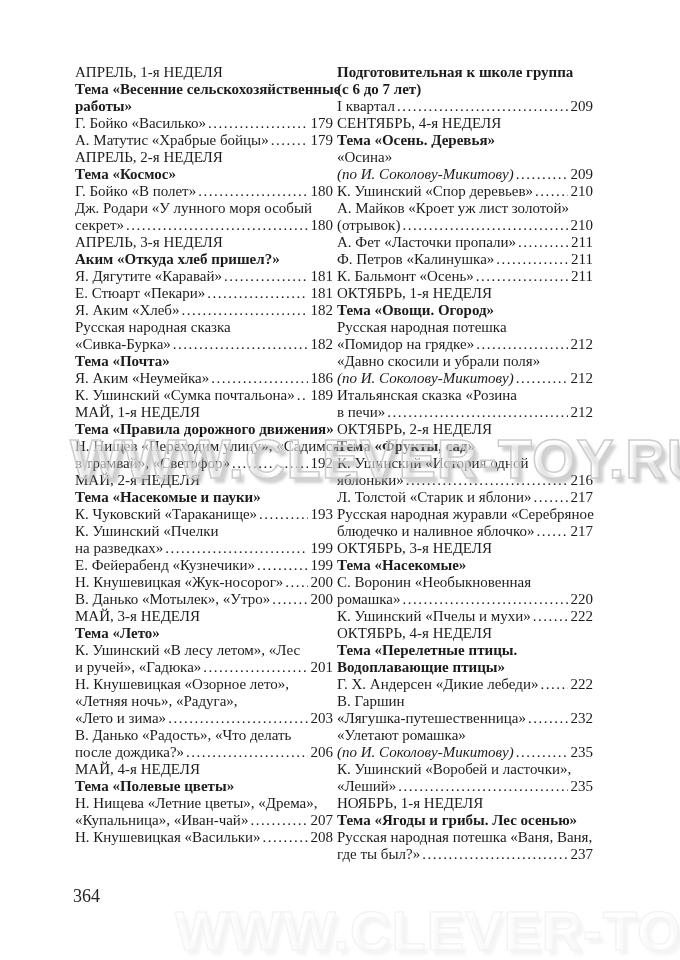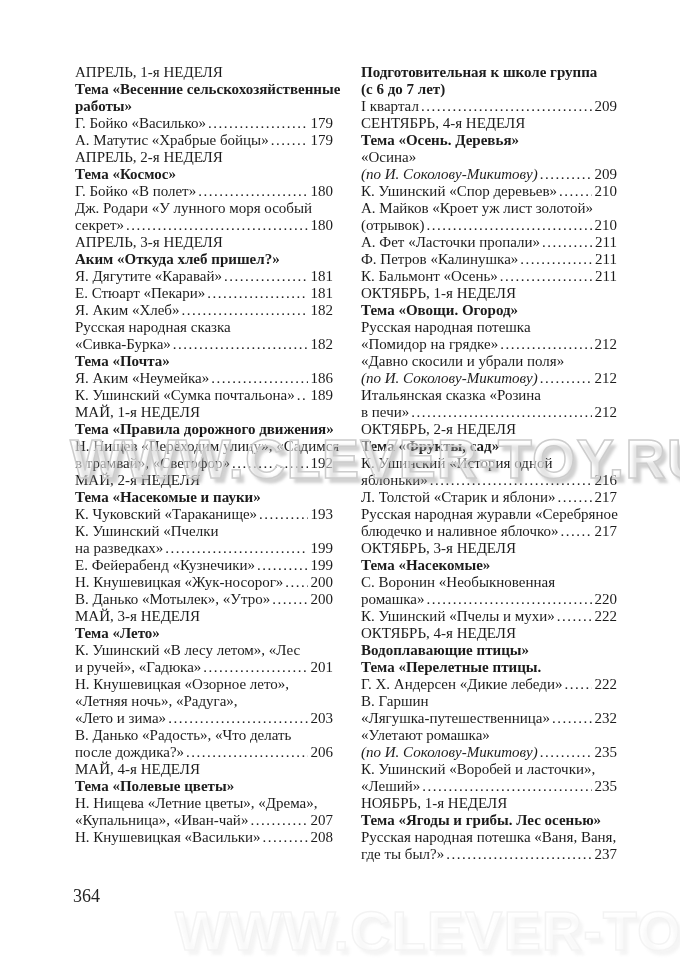--- a/index.html
+++ b/index.html
@@ -10,21 +10,21 @@
     overflow:hidden;
     font-family:"Liberation Serif", serif;
     font-size:15px;
     line-height:17px;
     color:#1c1c1c;
   }
   .cols {
     position:absolute;
     top:64px; left:75px;
     display:flex;
-    gap:28px;
+    gap:4px;
   }
   .col { width:258px; }
   .col.right { width:256px; }
   .line { white-space:nowrap; height:17px; }
   .line.theme { font-weight:bold; }
   .line.entry { display:flex; align-items:flex-start; }
   .line.entry .t { white-space:nowrap; flex:0 0 auto; }
   .line.entry .leader {
     flex:1 1 auto;
     overflow:hidden;
@@ -286,22 +286,22 @@
           <span class="t">ромашка»</span>
           <span class="leader"></span>
           <span class="pg">220</span>
         </div>
         <div class="line entry">
           <span class="t">К. Ушинский «Пчелы и мухи»</span>
           <span class="leader"></span>
           <span class="pg">222</span>
         </div>
         <div class="line section">ОКТЯБРЬ, 4-я НЕДЕЛЯ</div>
+        <div class="line theme">Тема «Перелетные птицы.</div>
         <div class="line theme">Водоплавающие птицы»</div>
-        <div class="line theme">Тема «Перелетные птицы.</div>
         <div class="line entry">
           <span class="t">Г. Х. Андерсен «Дикие лебеди»</span>
           <span class="leader"></span>
           <span class="pg">222</span>
         </div>
         <div class="line text">В. Гаршин</div>
         <div class="line entry">
           <span class="t">«Лягушка-путешественница»</span>
           <span class="leader"></span>
           <span class="pg">232</span>

